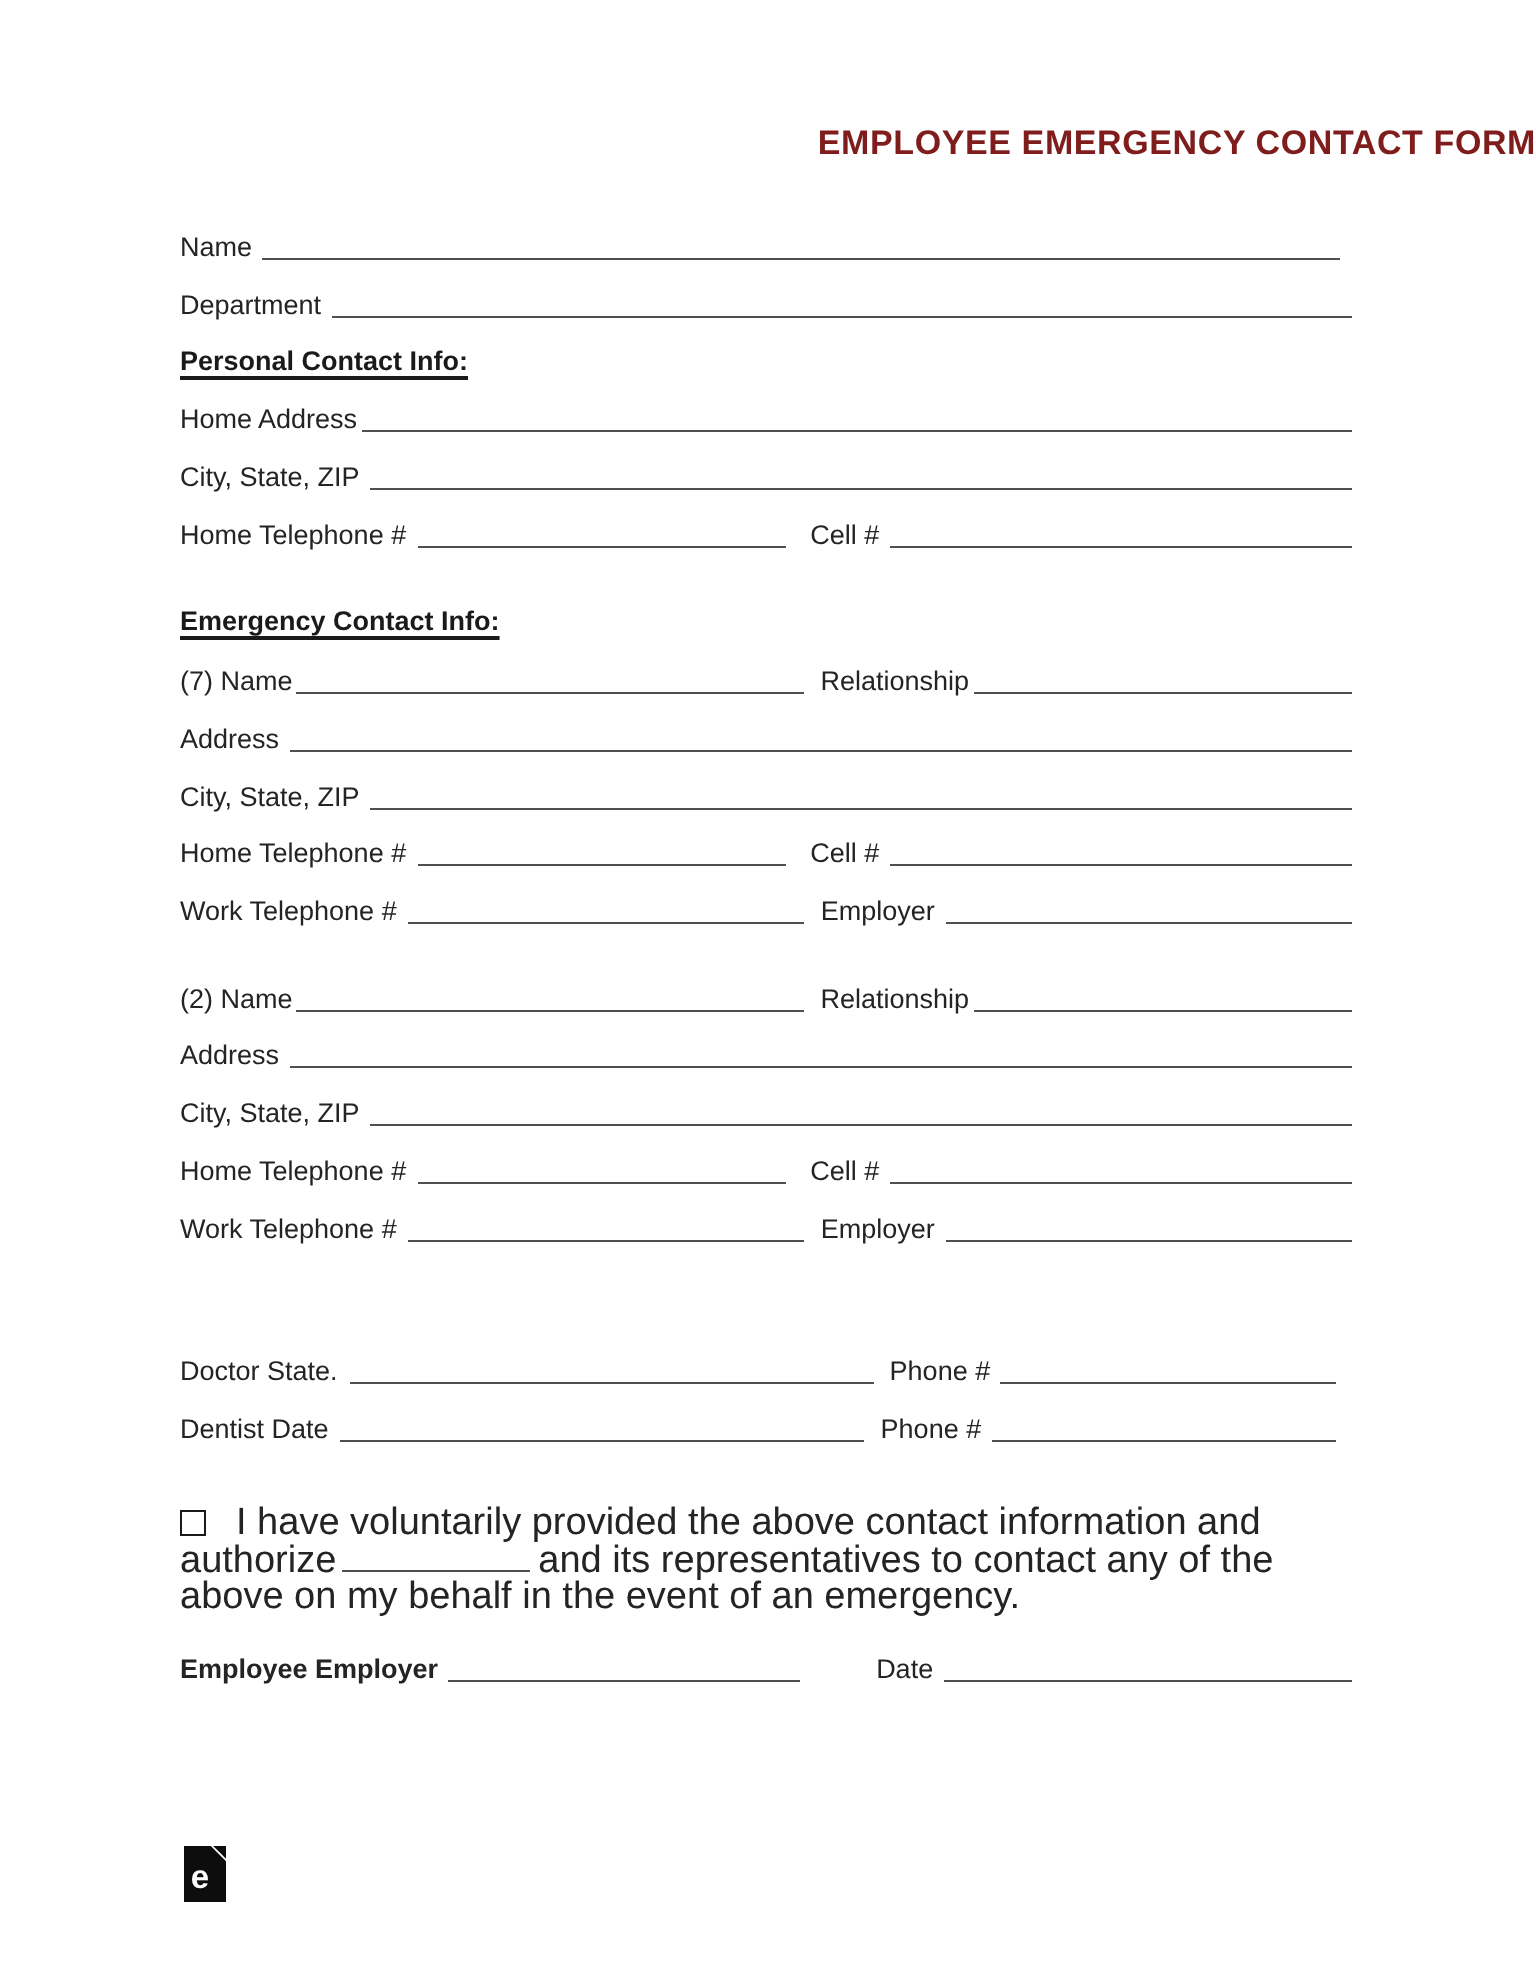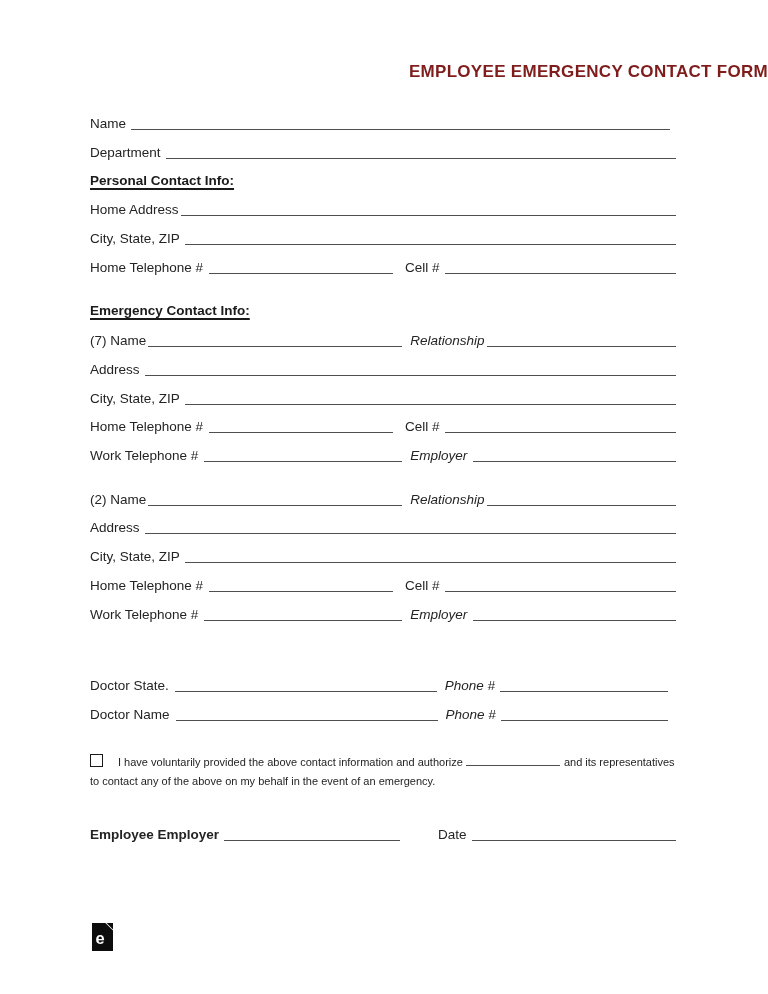--- a/index.html
+++ b/index.html
@@ -22,25 +22,25 @@
   .heading {
     font-weight:bold; text-decoration:underline;
     text-decoration-thickness:1.5px; text-underline-offset:3px; color:#1a1a1a;
   }
   .fill { border-bottom:1px solid #4f4f4f; height:13px; flex:0 0 auto; }
   .grow { flex:1 1 auto; }
   .w176 { flex-basis:176px; } .w184 { flex-basis:184px; }
   .w198 { flex-basis:198px; } .w254 { flex-basis:254px; }
   .w262 { flex-basis:262px; }
   .g2 { margin-left:2px; } .g5 { margin-left:5px; } .g6 { margin-left:6px; }
-  .g8 { margin-left:8px;font-style:italic; } .g10 { margin-left:10px;padding-left:28px; } .g12 { margin-left:12px; }
+  .g8 { margin-left:8px; } .g10 { margin-left:10px;padding-left:28px; } .g12 { margin-left:12px; }
   .mr6 { margin-right:6px; } .mr8 { margin-right:8px; }
   .auth {
     position:absolute; left:90px; right:92px; top:753px;
-    font-size:11px; line-height:18.5px; color:#242424;
+    font-size:19px; line-height:18.5px; color:#242424;
   }
   .cb {
     display:inline-block; width:11px; height:11px;
     border:1.6px solid #1a1a1a; background:#ffffff;
     vertical-align:-1px; margin-right:15px;
   }
   .blank {
     display:inline-block; width:94px; height:12px;
     border-bottom:1px solid #4f4f4f; margin:0 4px 0 3px;
   }
@@ -138,21 +138,21 @@
     <span class="fill grow g6"></span>
   </div>
 
   <div class="row" style="top:676px">
     <span class="lbl">Doctor State.</span>
     <span class="fill w262 g6"></span>
     <span class="lbl g8">Phone #</span>
     <span class="fill grow g5 mr8"></span>
   </div>
   <div class="row" style="top:705px">
-    <span class="lbl">Doctor Name</span>
+    <span class="lbl">Dentist Date</span>
     <span class="fill w262 g6"></span>
     <span class="lbl g8">Phone #</span>
     <span class="fill grow g5 mr8"></span>
   </div>
 
   <div class="auth">
     <span class="cb"></span><span>I have voluntarily provided the above contact information and authorize</span><span class="blank"></span><span>and its representatives to contact any of the above on my behalf in the event of an emergency.</span>
   </div>
 
   <div class="row" style="top:825px">

